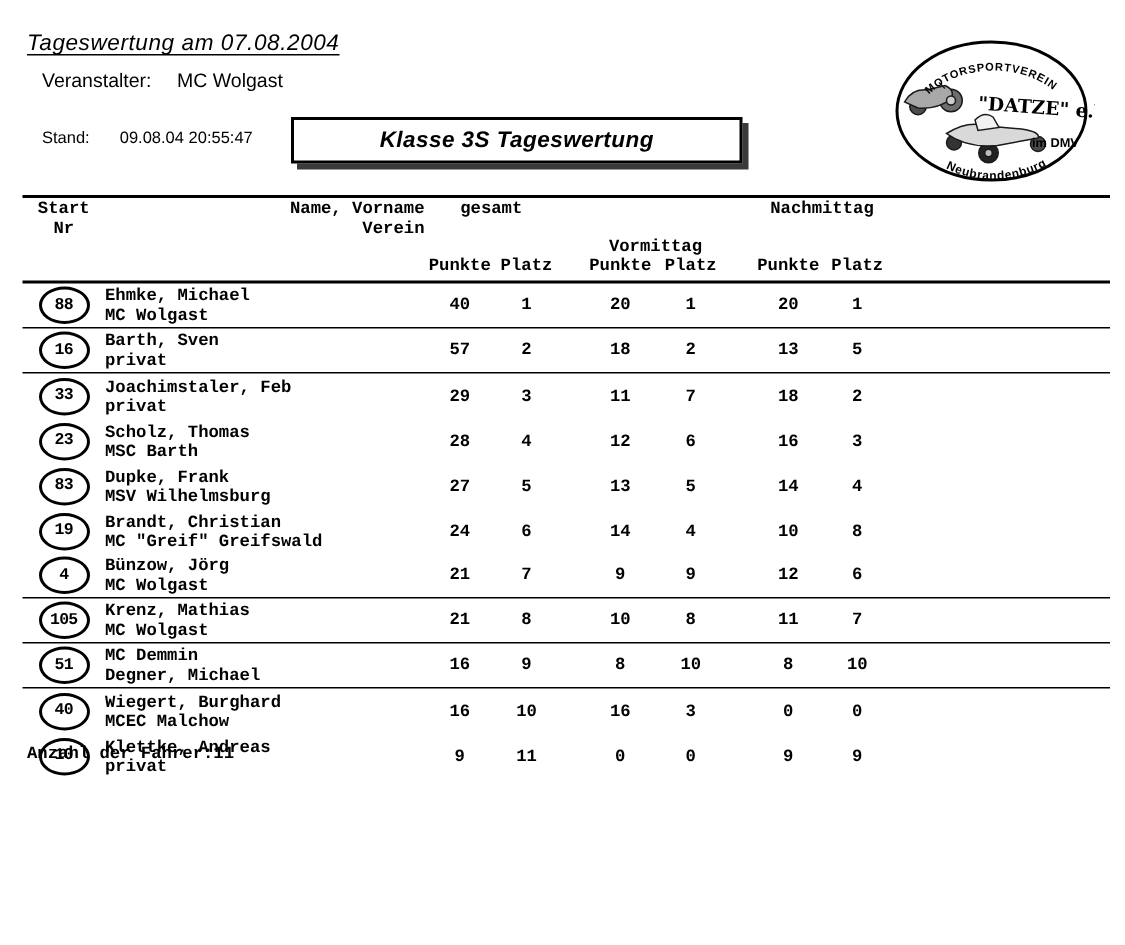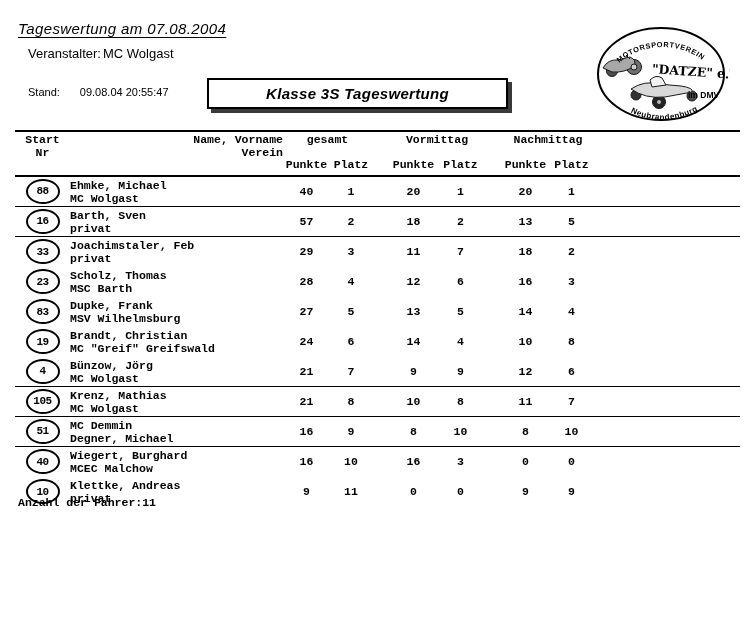--- a/index.html
+++ b/index.html
@@ -10,28 +10,28 @@
   }
 
   
   .report-title {
     position:absolute; left:18px; top:20px;
     font-size:15px; font-style:italic; letter-spacing:.4px;
     text-decoration:underline; text-underline-offset:3px;
   }
   .organizer-line {
     position:absolute; left:28px; top:46px; font-size:13px;
-    display:flex; gap:2px;
+    display:flex; gap:17px;
   }
   .stand-line {
     position:absolute; left:28px; top:86px; font-size:11px;
     display:flex; gap:20px;
   }
   .class-box {
-    position:absolute; left:207px; top:78px; width:301px; height:31px;
+    position:absolute; left:194px; top:78px; width:301px; height:31px;
     border:2px solid #000; background:#fff;
     box-shadow:4px 4px 0 #3a3a3a;
     display:flex; align-items:center; justify-content:center;
     font-weight:bold; font-style:italic; font-size:15px; letter-spacing:.3px;
   }
   .logo { position:absolute; left:595px; top:25px; }
 
   
   .results-table {
     position:absolute; left:15px; top:130px; width:725px;
@@ -119,22 +119,22 @@
     <text font-family="Liberation Sans, sans-serif" font-size="8" font-weight="bold" letter-spacing="0.4" fill="#000">
       <textPath href="#arcBottom" startOffset="50%" text-anchor="middle">Neubrandenburg</textPath>
     </text>
   </svg>
 
   <div class="results-table">
     <div class="tgrid thead">
       <div class="c"><span>Start</span><br><span>Nr</span></div>
       <div class="c left"><span>Name, Vorname</span><br><span>Verein</span></div>
       <div class="c g-span1"><span>gesamt</span></div>
+      <div class="c g-span3"><span>Nachmittag</span></div>
       <div class="c g-span2"><span>Vormittag</span></div>
-      <div class="c g-span3"><span>Nachmittag</span></div>
       <div class="sub" style="grid-column:3">Punkte</div>
       <div class="sub" style="grid-column:4">Platz</div>
       <div class="sub" style="grid-column:6">Punkte</div>
       <div class="sub" style="grid-column:7">Platz</div>
       <div class="sub" style="grid-column:9">Punkte</div>
       <div class="sub" style="grid-column:10">Platz</div>
     </div>
     <div id="table-body">
         <div class="tgrid trow sep">
     <div class="startnr-wrap">

